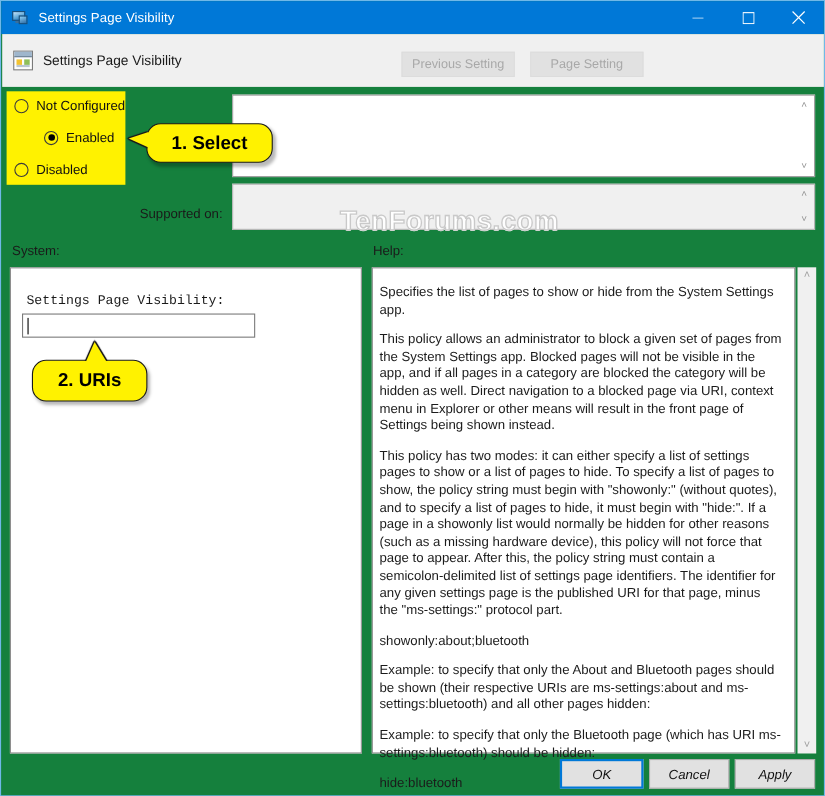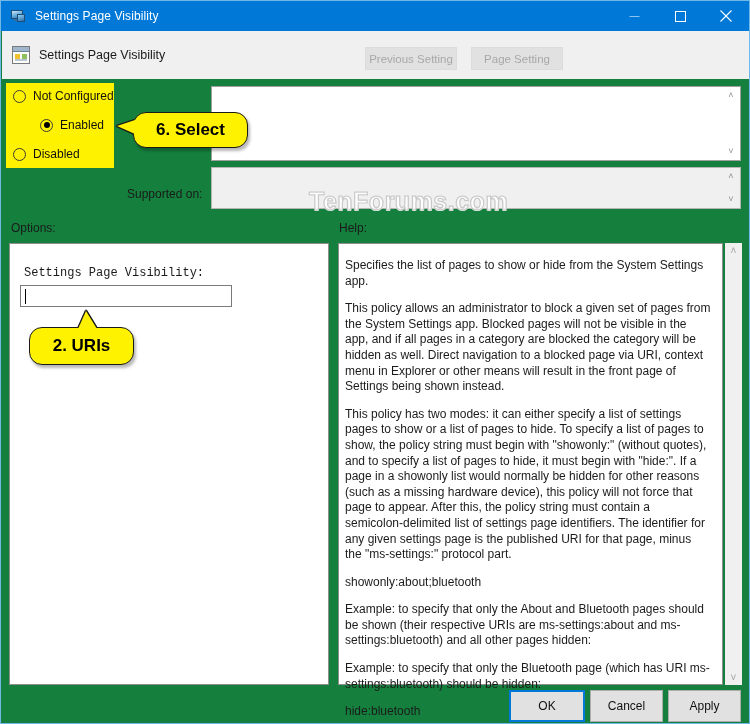--- a/index.html
+++ b/index.html
@@ -125,21 +125,21 @@
     color: #1a1a1a;
     white-space: nowrap;
   }
   .nav-buttons {
     position: absolute;
     left: 364px; top: 46px;
     display: flex;
     gap: 14px;
   }
   .navbtn {
-    width: 92px;
+    width: 103px;
     height: 23px;
     background: #e1e1e1;
     border: 1px solid #dcdcdc;
     box-sizing: border-box;
     color: #a8a8a8;
     font-size: 11.5px;
     display: flex;
     align-items: center;
     justify-content: center;
     white-space: nowrap;
@@ -340,29 +340,30 @@
     color: transparent;
     -webkit-text-stroke: 1.2px #c9c9c9;
     text-shadow: 0 1px 0 rgba(255,255,255,0.9);
     pointer-events: none;
     user-select: none;
   }
 
   
   .footer-btn {
     position: absolute;
-    height: 32px;
+    height: 27px;
     background: #e1e1e1;
     border: 1px solid #adadad;
     box-sizing: border-box;
     font-size: 12px;
     color: #111;
     display: flex;
     align-items: center;
     justify-content: center;
+    font-style: italic;
   }
   .btn-ok {
     left: 508px; top: 689px; width: 76px;
     background: #e1e1e1;
     border: 2px solid #0078d7;
   }
   .btn-cancel { left: 589px; top: 689px; width: 73px; }
   .btn-apply  { left: 667px; top: 689px; width: 73px; }
 </style>
 </head>
@@ -437,21 +438,21 @@
   <div class="field-label supported-label">Supported on:</div>
   <div class="textbox supported-box">
     <div class="sb-track">
       <div class="sb-arrow">˄</div>
       <div class="sb-arrow">˅</div>
     </div>
   </div>
 
   <div class="watermark">TenForums.com</div>
 
-  <div class="field-label options-label">Options:</div>
+  <div class="field-label options-label">System:</div>
   <div class="field-label help-label">Help:</div>
 
   <div class="panel options-panel">
     <div class="opt-label">Settings Page Visibility:</div>
     <div class="opt-input">
       <span class="caret"></span>
     </div>
   </div>
 
   <div class="panel help-panel">
@@ -465,21 +466,21 @@
       <p>hide:bluetooth</p>
     </div>
   </div>
   <div class="help-scroll">
     <div class="sb-arrow">˄</div>
     <div class="sb-arrow">˅</div>
   </div>
 
   <div class="callout callout-select">
     <span class="tail-left"></span>
-    <span>6. Select</span>
+    <span>1. Select</span>
   </div>
   <div class="callout callout-uris">
     <span class="tail-up"></span>
     <span>2. URIs</span>
   </div>
 
   <div class="footer-btn btn-ok">OK</div>
   <div class="footer-btn btn-cancel">Cancel</div>
   <div class="footer-btn btn-apply">Apply</div>
 

